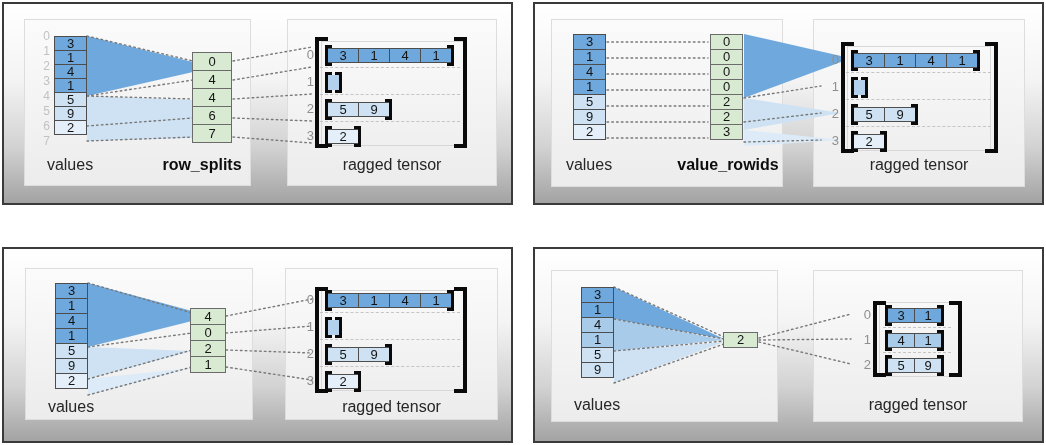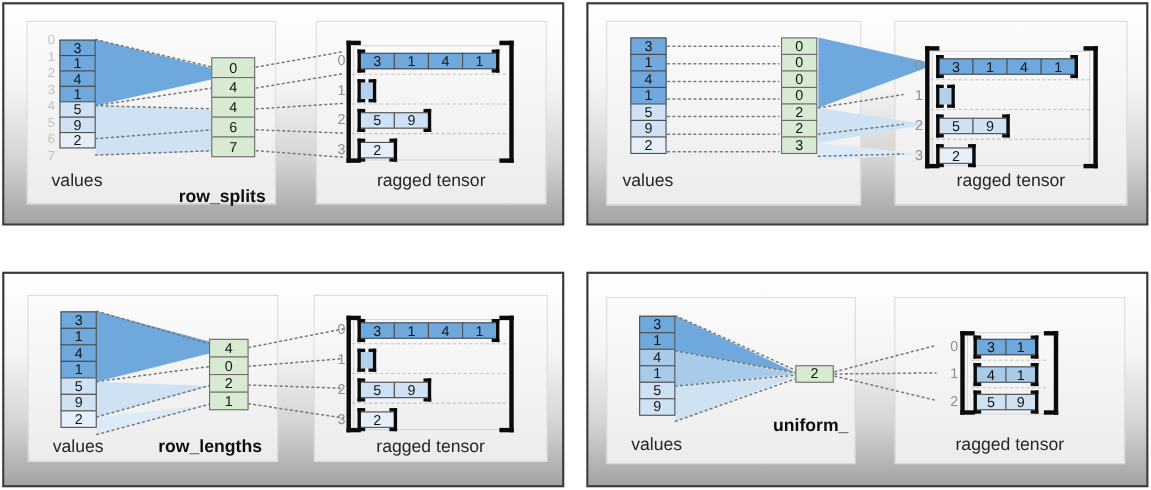--- a/index.html
+++ b/index.html
@@ -120,21 +120,21 @@
       <div class="rc b3" style="width:32px;">9</div>
       <span class="rb"></span>
     </div>
     <div class="row" style="left:321px;top:121px;">
       <span class="lb"></span>
       <div class="rc b4" style="width:32px;">2</div>
       <span class="rb"></span>
     </div>
 
     <div class="lab" style="left:26px;top:152px;width:80px;">values</div>
-    <div class="lab bold" style="left:136px;top:167px;width:124px;">row_splits</div>
+    <div class="lab bold" style="left:136px;top:152px;width:124px;">row_splits</div>
     <div class="lab" style="left:283px;top:152px;width:210px;">ragged tensor</div>
   </div>
 
   <div class="card" style="left:533px;top:2px;width:507px;height:199px;">
     <div class="inner" style="left:16px;top:15px;width:232px;height:168px;"></div>
     <div class="inner" style="left:278px;top:15px;width:212px;height:168px;"></div>
     <svg class="ov" width="507" height="199" viewBox="0 0 507 199">
       <polygon points="209,30 209,94 306,58 306,52" fill="#6fa8dc"></polygon>
       <polygon points="209,94 209,126 306,109" fill="#cfe2f3"></polygon>
       <polygon points="209,126 209,142 306,136" fill="#dcebf7"></polygon>
@@ -203,20 +203,21 @@
       <div class="rc b3" style="width:32px;">9</div>
       <span class="rb"></span>
     </div>
     <div class="row" style="left:316px;top:126px;">
       <span class="lb"></span>
       <div class="rc b4" style="width:32px;">2</div>
       <span class="rb"></span>
     </div>
 
     <div class="lab" style="left:14px;top:152px;width:80px;">values</div>
+    <div class="lab bold" style="left:131px;top:152px;width:124px;">value_rowids</div>
     <div class="lab" style="left:278px;top:152px;width:212px;">ragged tensor</div>
   </div>
 
   <div class="card" style="left:2px;top:247px;width:507px;height:192px;">
     <div class="inner" style="left:21px;top:19px;width:228px;height:152px;"></div>
     <div class="inner" style="left:281px;top:19px;width:213px;height:152px;"></div>
     <svg class="ov" width="507" height="192" viewBox="0 0 507 192">
       <polygon points="84,34 84,98 188,72 188,62" fill="#6fa8dc"></polygon>
       <polygon points="84,98 84,130 188,102" fill="#cfe2f3"></polygon>
       <polygon points="84,130 84,146 188,119" fill="#dcebf7"></polygon>
@@ -280,21 +281,20 @@
       <div class="rc b3" style="width:32px;">9</div>
       <span class="rb"></span>
     </div>
     <div class="row" style="left:321px;top:121px;">
       <span class="lb"></span>
       <div class="rc b4" style="width:32px;">2</div>
       <span class="rb"></span>
     </div>
 
     <div class="lab" style="left:27px;top:149px;width:80px;">values</div>
-    <div class="lab bold" style="left:125px;top:149px;width:124px;">row_lengths</div>
     <div class="lab" style="left:281px;top:149px;width:213px;">ragged tensor</div>
   </div>
 
   <div class="card" style="left:533px;top:247px;width:507px;height:192px;">
     <div class="inner" style="left:16px;top:21px;width:227px;height:152px;"></div>
     <div class="inner" style="left:278px;top:21px;width:210px;height:152px;"></div>
     <svg class="ov" width="507" height="192" viewBox="0 0 507 192">
       <polygon points="79,38 79,70 189,90" fill="#6fa8dc"></polygon>
       <polygon points="79,70 79,102 189,91" fill="#a9cbea"></polygon>
       <polygon points="79,102 79,134 189,93" fill="#cfe2f3"></polygon>
@@ -346,18 +346,17 @@
     </div>
     <div class="row" style="left:350px;top:105px;">
       <span class="lb"></span>
       <div class="rc b3" style="width:28px;">5</div>
       <div class="rc b3" style="width:28px;">9</div>
       <span class="rb"></span>
     </div>
 
     <div class="lab" style="left:22px;top:147px;width:80px;">values</div>
     <div class="lab bold" style="left:140px;top:129px;width:124px;line-height:19px;">
-      <span style="display:block;">uniform_</span>
     </div>
     <div class="lab" style="left:278px;top:147px;width:210px;">ragged tensor</div>
   </div>
 
 </div>
 
 </body></html>

